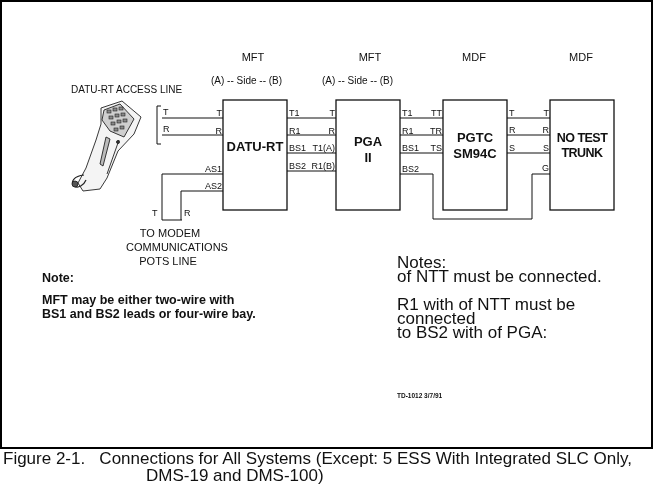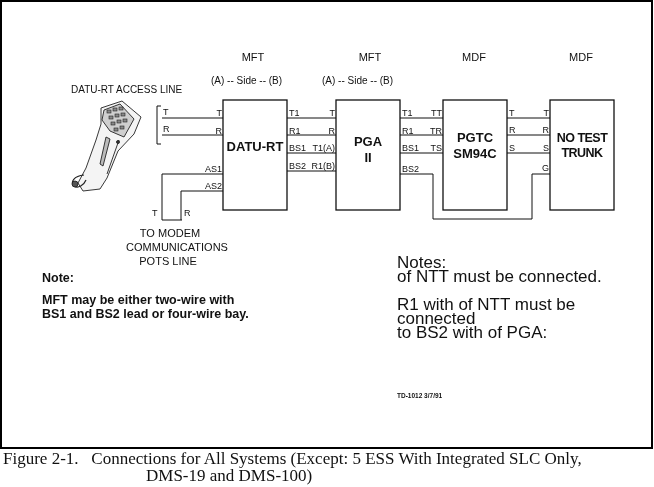--- a/index.html
+++ b/index.html
@@ -6,21 +6,21 @@
     body { width: 654px; height: 487px; position: relative; overflow: hidden; }
     #frame {
       position: absolute; left: 0; top: 0; width: 649px; height: 445px;
       border: 2px solid #000; border-right-width: 2px; border-bottom-width: 2px;
       background: #fff;
     }
     svg#diagram { position: absolute; left: 0; top: 0; width: 654px; height: 487px; }
     .sans { font-family: "Liberation Sans", "DejaVu Sans", sans-serif; }
     .caption {
       position: absolute; left: 3px; top: 450px; width: 650px;
-      font-family: Liberation Serif, serif;
+      font-family: Liberation Sans, sans-serif;
       font-size: 17px; line-height: 17px; color: #111;
     }
     .caption .line2 { padding-left: 143px; display: block; }
     .note-block {
       position: absolute; font-family: "Liberation Sans", "DejaVu Sans", sans-serif;
       font-size: 13.5px; line-height: 14px; color: #111;
     }
   </style>
 </head>
 <body>
@@ -161,21 +161,21 @@
     <text x="582" y="157">TRUNK</text>
   </g>
 
   <text x="397" y="398" class="sans" font-size="6.5" font-weight="bold" fill="#111">TD-1012  3/7/91</text>
 </svg>
 
 <div class="note-block" style="left:42px; top:271px; font-size:12.5px;font-weight:bold;">
   <div>Note:</div>
   <div style="height:8px"></div>
   <div>MFT may be either two-wire with</div>
-  <div>BS1 and BS2 lead or four-wire bay.</div>
+  <div>BS1 and BS2 leads or four-wire bay.</div>
 </div>
 
 <div class="note-block" style="left:365px; top:256px; font-size:17px;margin-left:32px;">
   <div>Notes:</div>
   <div>of NTT must be connected.</div>
   <div style="height:14px"></div>
   <div>R1 with of NTT must be connected</div>
   <div>to BS2 with of PGA:</div>
 </div>
 

